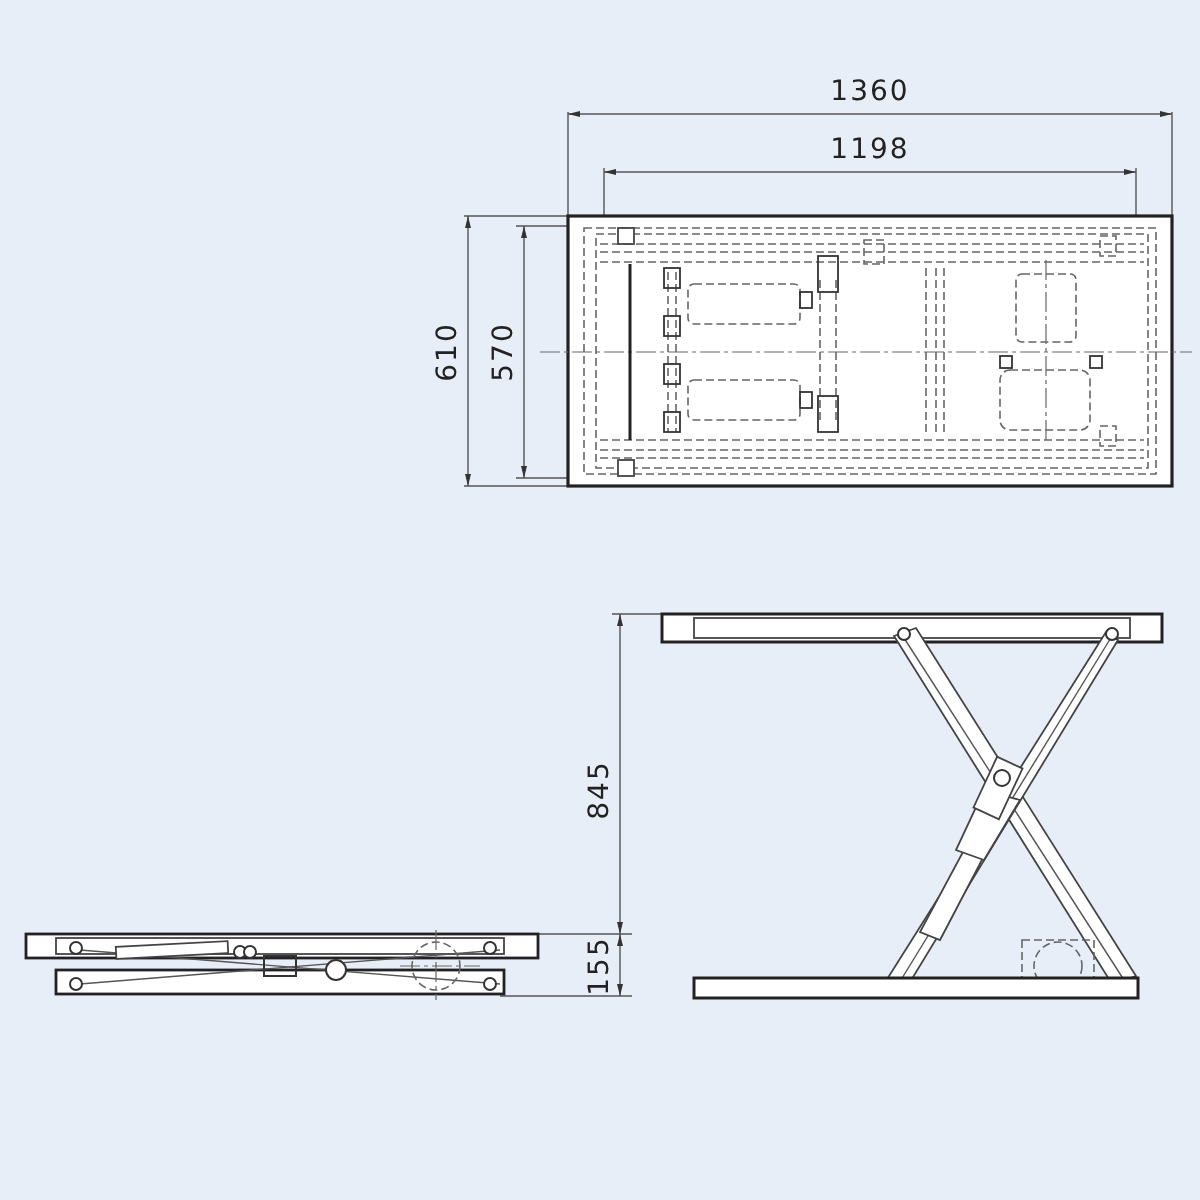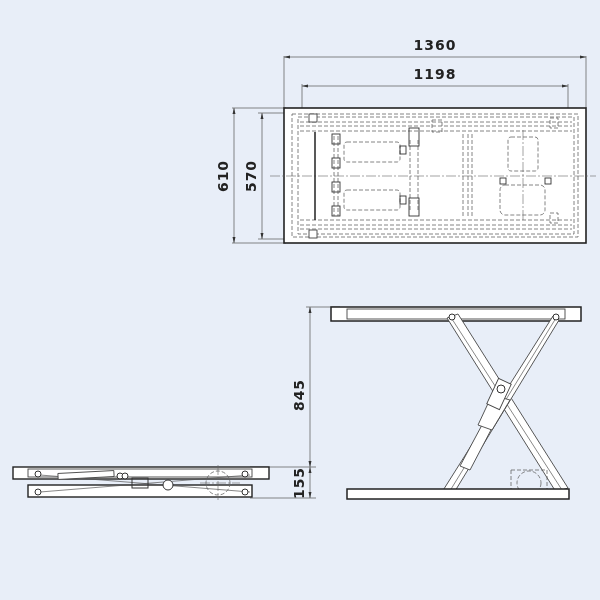--- a/index.html
+++ b/index.html
@@ -1,21 +1,21 @@
 <!DOCTYPE html>
 <html><head>
   <meta charset="utf-8">
   <style>
     html, body { margin: 0; padding: 0; }
     body {
       width: 600px; height: 600px; overflow: hidden;
       background: #E8EEF8;
       font-family: "DejaVu Sans", sans-serif;
     }
-    #stage { position: relative; width: 600px; height: 600px; font-weight: bold; }
+    #stage { position: relative; width: 600px; height: 600px; }
     svg { position: absolute; left: 0; top: 0; }
     .dimtxt { font-family: "DejaVu Sans", sans-serif; font-size: 14px; fill: #222; letter-spacing: 1px; }
     .thin { stroke: #555; stroke-width: 0.7; fill: none; }
     .hid { stroke: #666; stroke-width: 0.8; fill: none; stroke-dasharray: 4 2; }
     .ctr { stroke: #666; stroke-width: 0.6; fill: none; stroke-dasharray: 10 2 2 2; }
     .white { fill: #ffffff; stroke: #444; stroke-width: 0.9; }
   </style>
 </head>
 <body>
 

